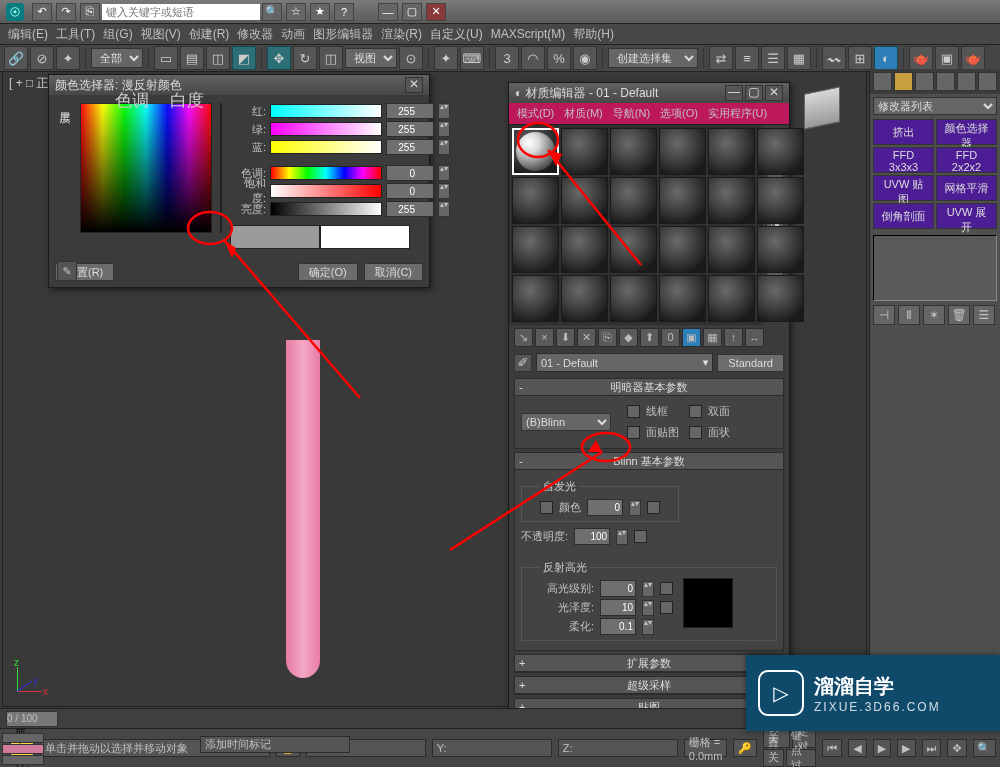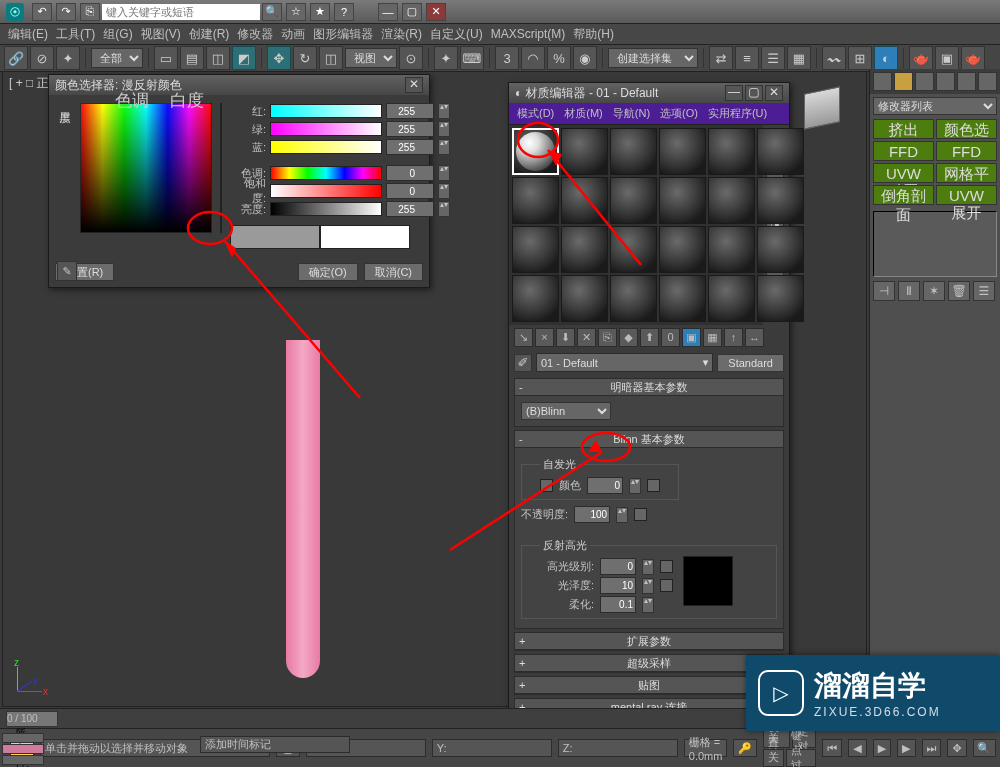--- a/index.html
+++ b/index.html
@@ -51,21 +51,21 @@
   .cube{position:absolute;right:20px;top:18px;width:42px;height:42px}
   .cube .face{position:absolute;width:34px;height:34px;background:linear-gradient(#d8d8d8,#999);border:1px solid #666;transform:skewY(-12deg)}
   
   .cmd-panel{width:130px;background:#4f4f4f;border-left:1px solid #222;display:flex;flex-direction:column}
   .cmd-tabs{display:flex;gap:2px;padding:3px;background:#3c3c3c;justify-content:center}
   .cmd-tab{width:17px;height:17px;background:#666;border:1px solid #333}
   .cmd-tab.on{background:#c8a040}
   .panel-section{padding:3px}
   .panel-dd{width:100%;background:#666;border:1px solid #333;height:18px;color:#ddd;font-size:11px}
   .btn-grid{display:grid;grid-template-columns:1fr 1fr;gap:2px;margin-top:4px}
-  .btn-grid button{background:#4d7c0f;border:1px solid #333;color:#ddd;font-size:15px;height:20px;cursor:pointer}
+  .btn-grid button{background:#4c1d95;border:1px solid #333;color:#ddd;font-size:11px;height:26px;cursor:pointer}
   .stack-box{height:64px;background:#5a5a5a;border:1px inset #333;margin-top:6px}
   .stack-tb{display:flex;gap:3px;margin:4px 0}
   .stack-tb div{width:20px;height:18px;background:#666;border:1px solid #333;display:flex;align-items:center;justify-content:center;font-size:12px}
   
   .dialog{position:absolute;background:#3b3b3b;border:1px solid #1a1a1a;box-shadow:2px 2px 6px rgba(0,0,0,.5)}
   .dlg-title{height:20px;background:linear-gradient(#616161,#474747);color:#ddd;display:flex;align-items:center;padding:0 6px;font-size:12px;justify-content:space-between}
   .dlg-close{width:16px;height:14px;background:#555;border:1px solid #333;text-align:center;line-height:12px;font-size:12px;cursor:pointer}
   .cp-body{display:flex;padding:8px;gap:8px}
   .cp-left{position:relative}
   .hue-box{width:130px;height:128px;background:
@@ -85,21 +85,21 @@
   .slider-row input{width:26px;background:#6f6f6f;border:1px solid #2c2c2c;color:#fff;height:12px;font-size:10px;text-align:right;padding-right:18px}
   .spin{width:10px;height:14px;background:#666;border:1px solid #333;font-size:8px;text-align:center;line-height:6px}
   .cp-swatch{display:flex;margin-top:6px}
   .cp-swatch div{width:88px;height:22px;border:1px solid #222}
   .cp-foot{display:flex;justify-content:flex-end;gap:6px;padding:6px}
   .cp-foot button,.mbtn{background:#6c6c6c;border:1px solid #333;color:#ddd;height:18px;font-size:11px;padding:0 10px;cursor:pointer}
   .eyed{position:absolute;left:8px;bottom:6px;width:18px;height:18px;border:1px solid #333;background:#555;display:flex;align-items:center;justify-content:center}
 
   
   .mat-ed{left:508px;top:82px;width:280px}
-  .mat-menu{display:flex;gap:10px;padding:3px 8px;background:#4c1d95;border-bottom:1px solid #222;font-size:11px}
+  .mat-menu{display:flex;gap:10px;padding:3px 8px;background:#be185d;border-bottom:1px solid #222;font-size:11px}
   .mat-body{display:flex}
   .mat-side{width:20px;display:flex;flex-direction:column;gap:4px;padding:3px;background:#3b3b3b}
   .mat-side div{width:16px;height:16px;background:#5a5a5a;border:1px solid #2c2c2c;font-size:10px;text-align:center;line-height:16px}
   .slot-grid{flex:1;display:grid;grid-template-columns:repeat(6,1fr);gap:2px;padding:3px;background:#303030}
   .slot{aspect-ratio:1;background:radial-gradient(circle at 38% 32%, #6a6a6a 0%, #3e3e3e 45%, #1a1a1a 80%);border:1px solid #1a1a1a;position:relative}
   .slot.sel{border:2px solid #fff}
   .slot.sel .sphere{position:absolute;inset:2px;border-radius:50%;background:radial-gradient(circle at 34% 28%, #fff 0%, #ddd 25%, #888 55%, #222 90%)}
   .mat-tool{display:flex;gap:2px;padding:3px 5px;background:#3b3b3b;flex-wrap:wrap}
   .mat-tool div{width:17px;height:17px;background:#5a5a5a;border:1px solid #2c2c2c;font-size:11px;text-align:center;line-height:17px;color:#bbb}
   .mat-namebar{display:flex;gap:4px;padding:3px 5px;align-items:center;background:#3b3b3b}
@@ -125,21 +125,21 @@
   .ruler{position:absolute;left:50px;right:150px;bottom:22px;height:14px;background:#303030;border-top:1px solid #111;overflow:hidden}
   .ruler span{position:absolute;top:0;font-size:9px;color:#999;border-left:1px solid #555;height:100%;padding-left:2px}
   .miniset{position:absolute;left:2px;bottom:2px;display:flex;flex-direction:column;gap:1px}
   .miniset div{width:40px;height:8px;background:#666;border:1px solid #333}
   .miniset .pink{background:#d27a9c}
 
   
   .watermark{position:absolute;right:0;bottom:36px;width:230px;height:76px;background:#0f4a6b;display:flex;align-items:center;gap:10px;padding:0 12px;box-shadow:0 0 6px rgba(0,0,0,.5)}
   .watermark .logo{width:42px;height:42px;border:2px solid #fff;border-radius:10px;display:flex;align-items:center;justify-content:center;color:#fff;font-size:20px}
   .watermark .txt{color:#fff}
-  .watermark .txt .big{font-size:28px;font-weight:bold}
+  .watermark .txt .big{font-size:20px;font-weight:bold}
   .watermark .txt .small{font-size:12px;letter-spacing:2px;opacity:.8}
 
   
   .anno{position:absolute;pointer-events:none}
   .arrow-line{stroke:#f00;stroke-width:2.5;fill:none}
   .arrow-head{fill:#f00}
   .circle{stroke:#f00;stroke-width:2.5;fill:none}
 </style>
 </head>
 <body>
@@ -413,20 +413,38 @@
         <span>▾</span>
       </div>
     <button class="mbtn">Standard</button>
   </div>
 
   <div class="rollout">
     <div class="rollout-h"><span class="pm">-</span><span>明暗器基本参数</span></div>
     <div class="rollout-b">
       <div class="row">
         <select class="panel-dd" style="width:90px"><option>(B)Blinn</option></select>
+        <div style="display:grid;grid-template-columns:auto auto;gap:2px 10px;margin-left:10px">
+          <span class="row">
+              <span class="chk"></span>
+              <span>线框</span>
+            </span>
+          <span class="row">
+              <span class="chk"></span>
+              <span>双面</span>
+            </span>
+          <span class="row">
+              <span class="chk"></span>
+              <span>面贴图</span>
+            </span>
+          <span class="row">
+              <span class="chk"></span>
+              <span>面状</span>
+            </span>
+        </div>
       </div>
     </div>
   </div>
 
   <div class="rollout">
     <div class="rollout-h"><span class="pm">-</span><span>Blinn 基本参数</span></div>
     <div class="rollout-b" style="display:flex;gap:8px">
       <div>
         <fieldset>
             <legend>自发光</legend>

